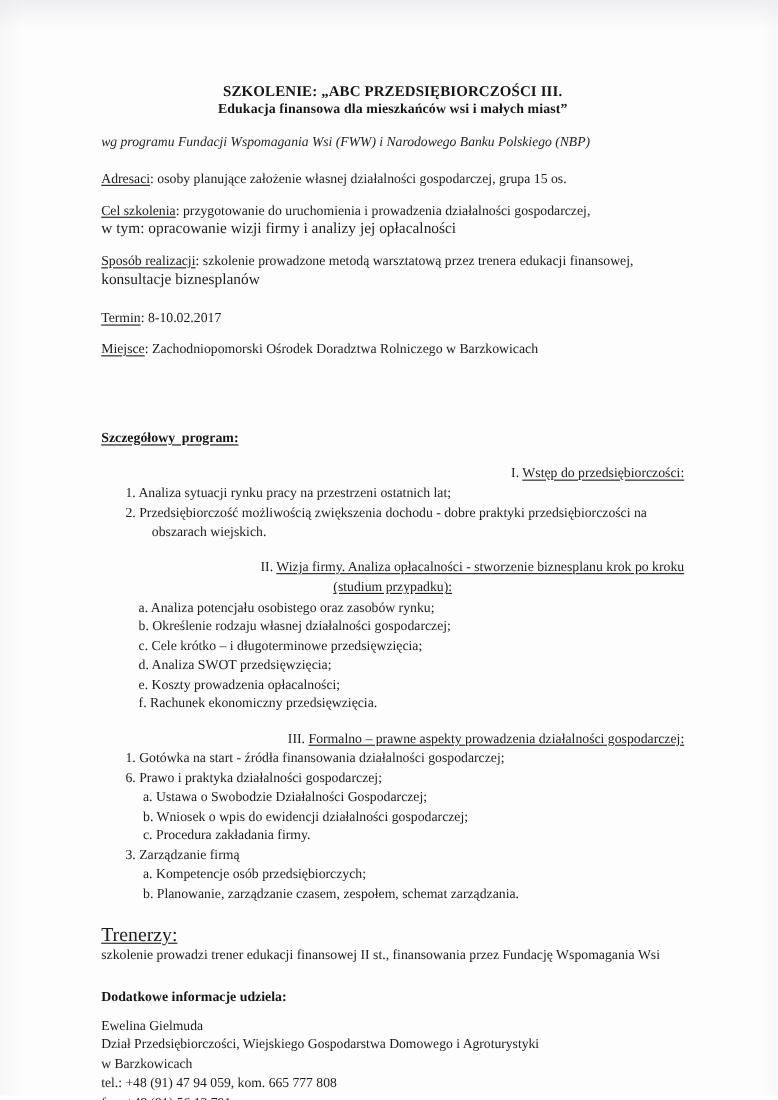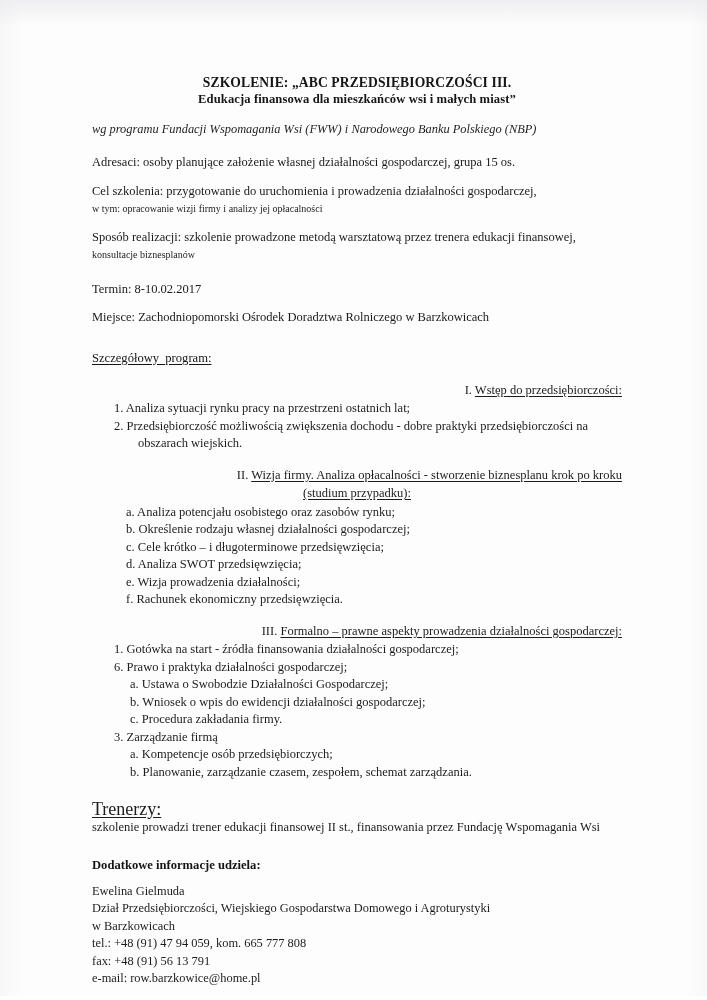--- a/index.html
+++ b/index.html
@@ -67,42 +67,44 @@
   .para {
     font-size: 12.5px;
     line-height: 17.5px;
     margin-bottom: 11px;
     color: #1b1b1b;
   }
   .para.tight {
     margin-bottom: 10px;
   }
   .para .lbl {
+    text-decoration: underline;
     text-underline-offset: 1.5px;
   }
   .para-cont {
-    font-size: 10px;
+    font-size: 14px;
     line-height: 17.5px;
     margin-top: -10px;
     margin-bottom: 11px;
     font-family: Liberation Serif, serif;
   }
 
   .gap-sm { height: 6px; }
   .gap-md { height: 13px; }
   .gap-lg { height: 20px; }
 
   .section-heading {
     font-size: 12.6px;
-    font-weight: normal;
+    font-weight: bold;
     text-decoration: underline;
     text-underline-offset: 2px;
     margin-bottom: 16px;
     word-spacing: 3px;
     color: #151515;
+    margin-top: 40px;
   }
 
   .outline { margin: 0; }
 
   .roman {
     font-size: 12.5px;
     line-height: 17.5px;
     margin-bottom: 1px;
     text-align: right;
   }
@@ -232,21 +234,21 @@
         <span>II.</span>
         <span class="u">Wizja firmy. Analiza opłacalności - stworzenie biznesplanu  krok po kroku</span>
       </div>
       <div class="roman-cont">
         <span class="u">(studium przypadku):</span>
       </div>
       <div class="lvl2-alpha">a.  Analiza potencjału  osobistego oraz zasobów rynku;</div>
       <div class="lvl2-alpha">b.  Określenie rodzaju własnej działalności gospodarczej;</div>
       <div class="lvl2-alpha">c.  Cele krótko – i długoterminowe przedsięwzięcia;</div>
       <div class="lvl2-alpha">d.  Analiza SWOT przedsięwzięcia;</div>
-      <div class="lvl2-alpha">e.  Wizja prowadzenia działalności;</div>
+      <div class="lvl2-alpha">e.  Koszty prowadzenia opłacalności;</div>
       <div class="lvl2-alpha">f.  Rachunek ekonomiczny przedsięwzięcia.</div>
     </div>
 
     <div class="blockgap"></div>
 
     <div class="outline">
       <div class="roman">
         <span>III.</span>
         <span class="u">Formalno – prawne aspekty prowadzenia działalności gospodarczej:</span>
       </div>

